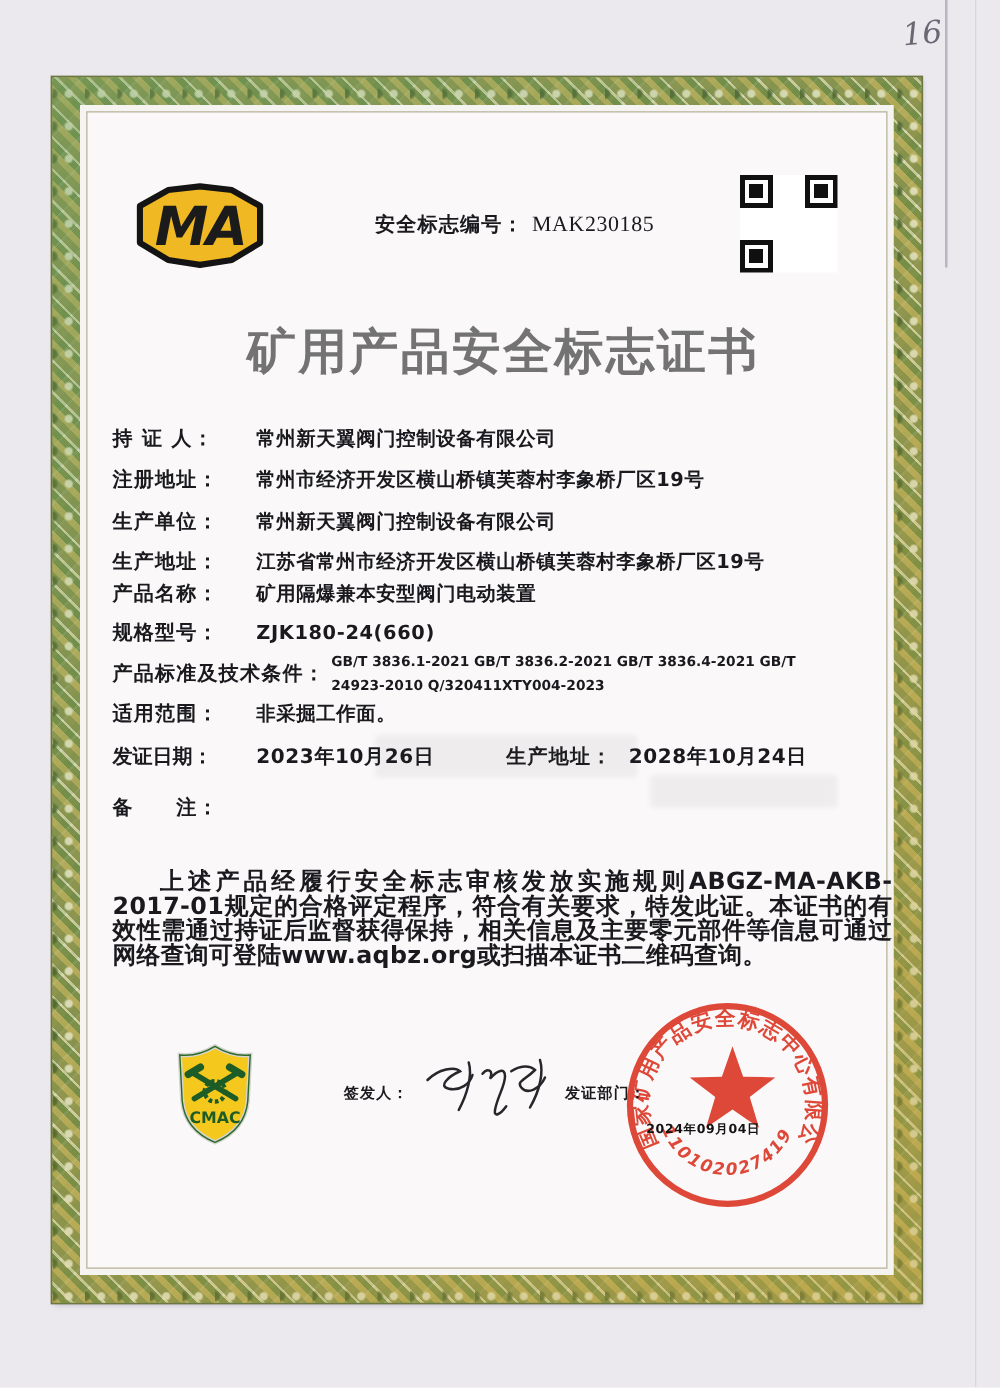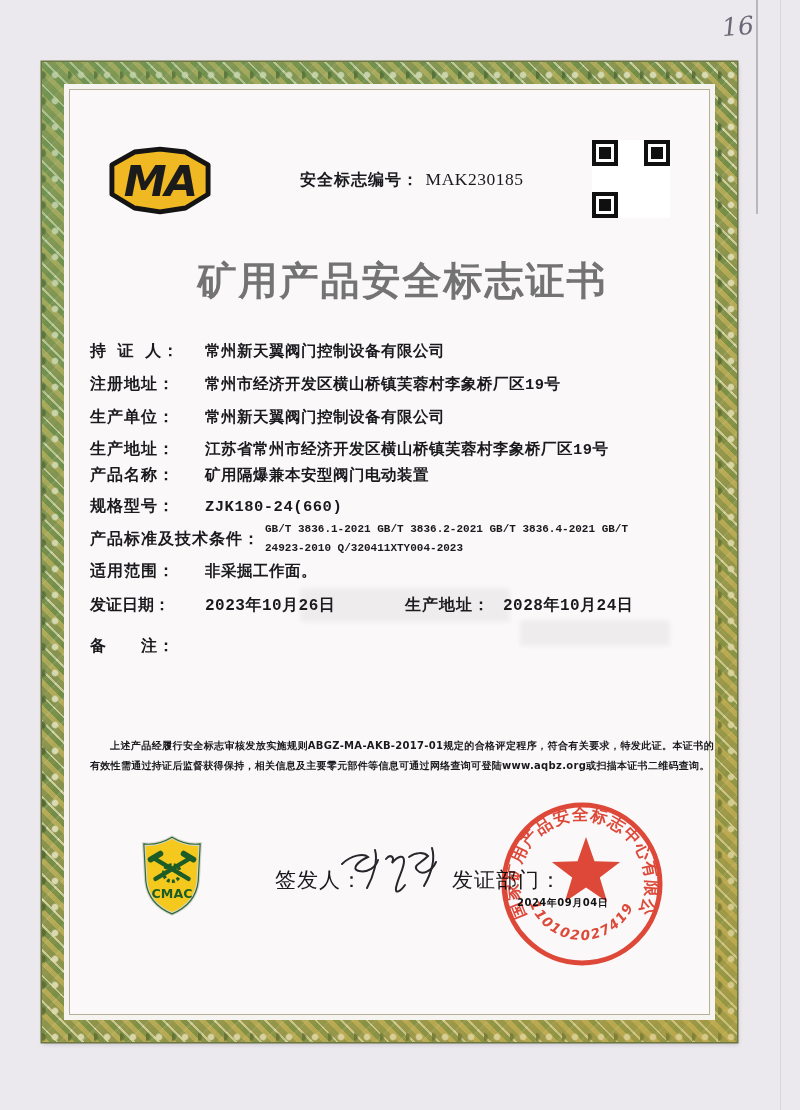--- a/index.html
+++ b/index.html
@@ -40,38 +40,38 @@
 
   .title{
     left:42px;top:254px;width:695px;text-align:center;
     font-family:"DejaVu Serif","Liberation Serif",serif;
     font-size:39px;font-weight:900;letter-spacing:2px;
     transform:translateX(13px);
     color:#737373;
   }
 
   
-  .row{position:absolute;left:90px;font-size:16px;white-space:nowrap;font-family:Liberation Mono, monospace;}
+  .row{position:absolute;left:90px;font-size:16px;white-space:nowrap;}
   .row .lbl{display:inline-block;min-width:115px;font-weight:700;letter-spacing:1px;}
   .row .val{font-weight:700;font-size:15.5px;letter-spacing:.5px;}
   .row-std .lbl{min-width:0;}
   .row-std .val{
     position:absolute;left:175px;top:-9px;width:406px;
     white-space:normal;font-size:11px;line-height:19px;letter-spacing:0;
   }
   .dates .part{position:absolute;top:0;font-weight:700;white-space:nowrap;}
   .statement{
-    left:90px;top:736px;width:624px;
-    font-size:10px;font-weight:700;line-height:19.5px;
+    left:90px;top:696px;width:624px;
+    font-size:19px;font-weight:700;line-height:19.5px;
     text-align:justify;text-indent:2em;letter-spacing:.3px;
   }
 
   
   .cmac{left:138px;top:834px;width:68px;height:84px;}
-  .signer-label,.dept-label{font-size:21px;font-weight:400;letter-spacing:1px;}
+  .signer-label,.dept-label{font-size:12px;font-weight:700;letter-spacing:1px;}
   .signer-label{left:275px;top:866px;}
   .dept-label{left:452px;top:866px;}
   .signature{left:336px;top:842px;width:112px;height:58px;}
   .stamp{left:497px;top:799px;width:170px;height:170px;opacity:.92;mix-blend-mode:multiply;}
   .stamp-date{left:517px;top:896px;font-size:10px;font-weight:700;color:#131313;letter-spacing:.5px;white-space:nowrap;}
 
   .hand-number{
     left:722px;top:12px;font-size:25px;color:#555260;
     font-family:"DejaVu Serif","Liberation Serif",serif;font-style:italic;
     transform:rotate(-5deg);opacity:.85;

